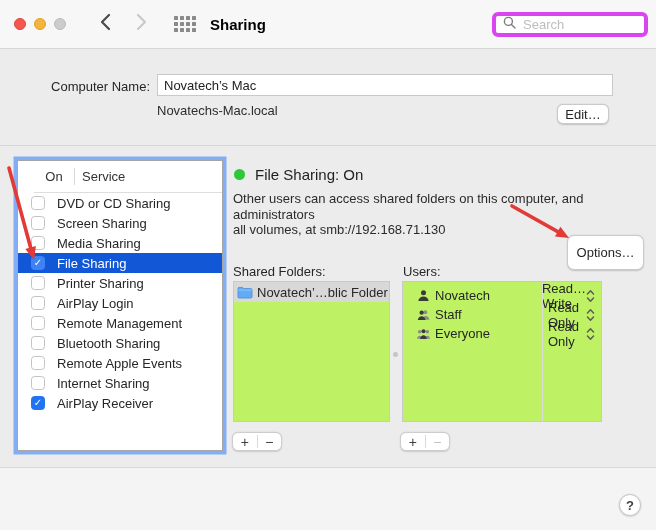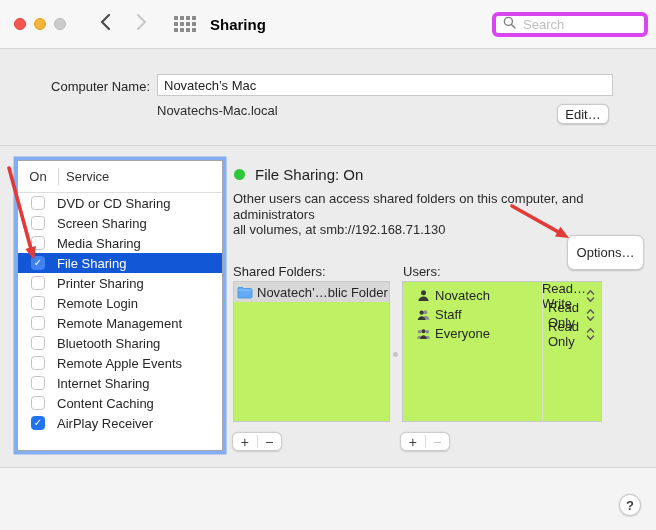--- a/index.html
+++ b/index.html
@@ -49,21 +49,21 @@
     font-size:13px;color:#262626;display:flex;align-items:center;justify-content:center;
     box-sizing:border-box;cursor:default;
   }
   .edit-btn{left:557px;top:104px;width:52px;height:20px;}
   .hr1{left:0;top:145px;width:656px;height:1px;background:#d6d6d6;}
   
   .services-box{
     left:17px;top:160px;width:206px;height:291px;background:#fff;
     border:1px solid #a6a6a6;box-shadow:0 0 0 3.5px #84aef3;box-sizing:border-box;
   }
-  .svc-header{display:flex;align-items:center;height:31px;border-bottom:1px solid #dedede;font-size:13px;color:#333;}
+  .svc-header{display:flex;align-items:center;height:31px;border-bottom:1px solid #dedede;font-size:13px;color:#333;margin-left:16px;}
   .svc-on{width:40px;text-align:center;}
   .svc-coldiv{width:1px;height:17px;background:#d8d8d8;}
   .svc-service{padding-left:7px;}
   .svc-row{display:flex;align-items:center;height:20px;font-size:13px;color:#262626;}
   .cb{
     width:14px;height:14px;margin-left:13px;border-radius:3.5px;background:#fff;
     border:1px solid #c3c3c3;box-sizing:border-box;position:relative;flex:none;
   }
   .cb.checked{background:#2173f2;border-color:#2173f2;}
   .cb.checked::after{
@@ -188,41 +188,37 @@
   <div class="svc-row selected">
       <span class="cb checked"></span>
       <span class="lbl">File Sharing</span>
     </div>
   <div class="svc-row">
       <span class="cb"></span>
       <span class="lbl">Printer Sharing</span>
     </div>
   <div class="svc-row">
       <span class="cb"></span>
-      <span class="lbl">Remote Login</span>
+      <span class="lbl">AirPlay Login</span>
     </div>
   <div class="svc-row">
       <span class="cb"></span>
       <span class="lbl">Remote Management</span>
     </div>
   <div class="svc-row">
       <span class="cb"></span>
       <span class="lbl">Bluetooth Sharing</span>
     </div>
   <div class="svc-row">
       <span class="cb"></span>
       <span class="lbl">Remote Apple Events</span>
     </div>
   <div class="svc-row">
       <span class="cb"></span>
       <span class="lbl">Internet Sharing</span>
-    </div>
-  <div class="svc-row">
-      <span class="cb"></span>
-      <span class="lbl">Content Caching</span>
     </div>
   <div class="svc-row">
       <span class="cb checked"></span>
       <span class="lbl">AirPlay Receiver</span>
     </div>
 </div>
 
 <div class="abs status-dot" id="status-dot" style="background: rgb(46, 199, 59);"></div>
 <div class="abs status-title">File Sharing: On</div>
 <div class="abs share-desc">

